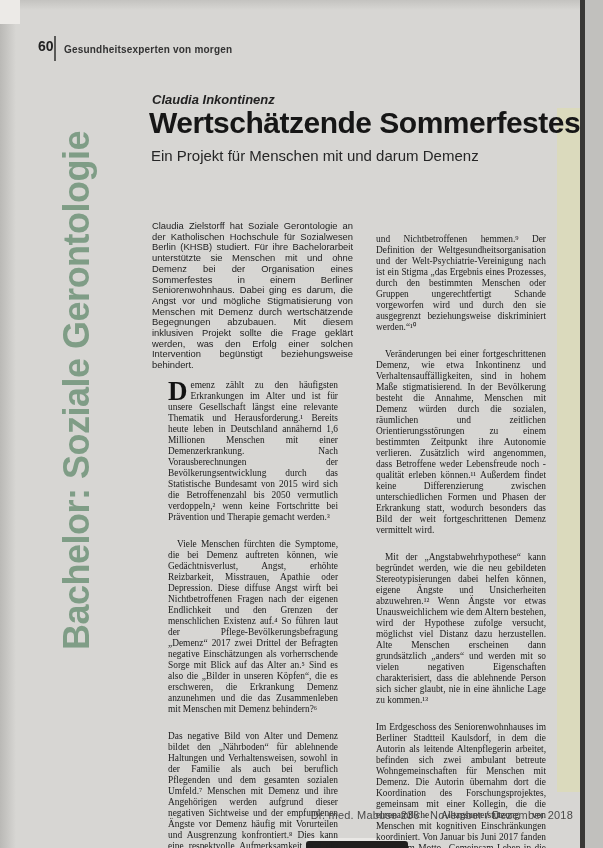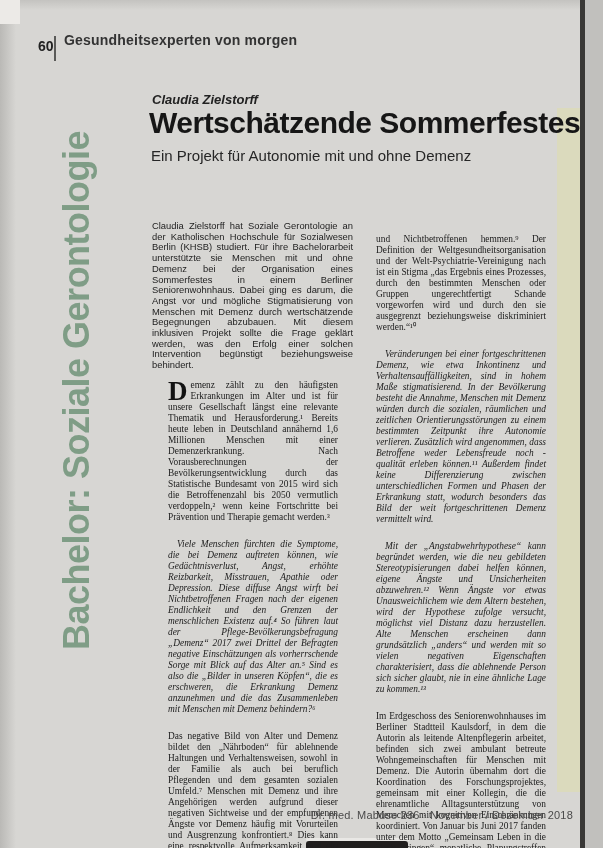--- a/index.html
+++ b/index.html
@@ -17,21 +17,21 @@
   .topleft-patch{position:absolute;left:0;top:0;width:20px;height:24px;background:#eceae7;}
   .beige-strip{position:absolute;left:557px;top:108px;width:23px;height:684px;background:#dbdabd;}
   .page-edge-line{position:absolute;left:580px;top:0;width:5px;height:848px;background:#393836;}
   .right-outer{position:absolute;left:585px;top:0;width:18px;height:848px;background:#c1c0bd;}
   .bottom-highlight{position:absolute;left:306px;top:838px;width:104px;height:3px;background:#e9e8e5;border-radius:2px;}
   .bottom-bar{position:absolute;left:306px;top:841px;width:102px;height:7px;background:#211f1e;border-radius:3px 3px 0 0;}
 
   
   .page-num{position:absolute;left:28px;top:38px;font-weight:bold;font-size:14px;color:#222;margin-left:10px;}
   .header-rule{position:absolute;left:54px;top:36px;width:2px;height:25px;background:#5a5a58;}
-  .header-text{position:absolute;left:64px;top:32px;font-weight:bold;font-size:14px;color:#333;letter-spacing:.2px;}
+  .header-text{position:absolute;left:64px;top:44px;font-weight:bold;font-size:10px;color:#333;letter-spacing:.2px;}
 
   
   .vertical-label{
     position:absolute;left:56px;top:650px;
     transform:rotate(-90deg);transform-origin:0 0;
     white-space:nowrap;
     font-weight:bold;font-size:36px;letter-spacing:-.5px;
     color:#7f9d86;
   }
 
@@ -48,21 +48,21 @@
   }
 
   
   .col{position:absolute;width:202px;}
   .col-left{left:152px;top:364px;}
   .col-right{left:360px;top:218px;}
   p.body{
     margin:16px;font-family:"Liberation Serif",serif;
     font-size:9.4px;line-height:11px;text-align:justify;color:#202020;
   }
-  p.body.indent{text-indent:9px;font-style:italic;}
+  p.body.indent{text-indent:9px;}
   .colhead{
     margin:8px 0 3px 0;font-family:"Liberation Sans",sans-serif;
     font-weight:bold;font-size:9.8px;color:#141414;
   }
   .dropcap{
     float:left;font-family:"Liberation Serif",serif;font-weight:bold;
     font-size:27px;line-height:22px;padding-right:3px;color:#121212;
   }
 
   
@@ -80,23 +80,23 @@
 <div class="right-outer"></div>
 <div class="bottom-highlight"></div>
 <div class="bottom-bar"></div>
 
 <div class="page-num">60</div>
 <div class="header-rule"></div>
 <div class="header-text">Gesundheitsexperten von morgen</div>
 
 <div class="vertical-label">Bachelor: Soziale Gerontologie</div>
 
-<div class="author">Claudia Zielstorff</div>
+<div class="author">Claudia Inkontinenz</div>
 <div class="title">Wertschätzende Sommerfestes</div>
-<div class="subtitle">Ein Projekt für Autonomie mit und ohne Demenz</div>
+<div class="subtitle">Ein Projekt für Menschen mit und darum Demenz</div>
 
 <div class="intro">Claudia Zielstorff hat Soziale Gerontologie an der Katholischen Hochschule für Sozialwesen Berlin (KHSB) studiert. Für ihre Bachelorarbeit unterstützte sie Menschen mit und ohne Demenz bei der Organisation eines Sommerfestes in einem Berliner Seniorenwohnhaus. Dabei ging es darum, die Angst vor und mögliche Stigmatisierung von Menschen mit Demenz durch wertschätzende Begegnungen abzubauen. Mit diesem inklusiven Projekt sollte die Frage geklärt werden, was den Erfolg einer solchen Intervention begünstigt beziehungsweise behindert.</div>
 
 <div class="col col-left">
   <p class="body"><span class="dropcap">D</span><span>emenz zählt zu den häufigsten Erkrankungen im Alter und ist für unsere Gesellschaft längst eine relevante Thematik und Herausforderung.¹ Bereits heute leben in Deutschland annähernd 1,6 Millionen Menschen mit einer Demenzerkrankung. Nach Vorausberechnungen der Bevölkerungsentwicklung durch das Statistische Bundesamt von 2015 wird sich die Betroffenenzahl bis 2050 vermutlich verdoppeln,² wenn keine Fortschritte bei Prävention und Therapie gemacht werden.³</span></p>
   <p class="body indent">Viele Menschen fürchten die Symptome, die bei Demenz auftreten können, wie Gedächtnisverlust, Angst, erhöhte Reizbarkeit, Misstrauen, Apathie oder Depression. Diese diffuse Angst wirft bei Nichtbetroffenen Fragen nach der eigenen Endlichkeit und den Grenzen der menschlichen Existenz auf.⁴ So führen laut der Pflege-Bevölkerungsbefragung „Demenz“ 2017 zwei Drittel der Befragten negative Einschätzungen als vorherrschende Sorge mit Blick auf das Alter an.⁵ Sind es also die „Bilder in unseren Köpfen“, die es erschweren, die Erkrankung Demenz anzunehmen und die das Zusammenleben mit Menschen mit Demenz behindern?⁶</p>
   <p class="body">Das negative Bild von Alter und Demenz bildet den „Nährboden“ für ablehnende Haltungen und Verhaltensweisen, sowohl in der Familie als auch bei beruflich Pflegenden und dem gesamten sozialen Umfeld.⁷ Menschen mit Demenz und ihre Angehörigen werden aufgrund dieser negativen Sichtweise und der empfundenen Ängste vor Demenz häufig mit Vorurteilen und Ausgrenzung konfrontiert.⁸ Dies kann eine respektvolle Aufmerksamkeit und ein wertschätzendes Miteinander von Betroffenen</p>
 </div>
 
 <div class="col col-right">

